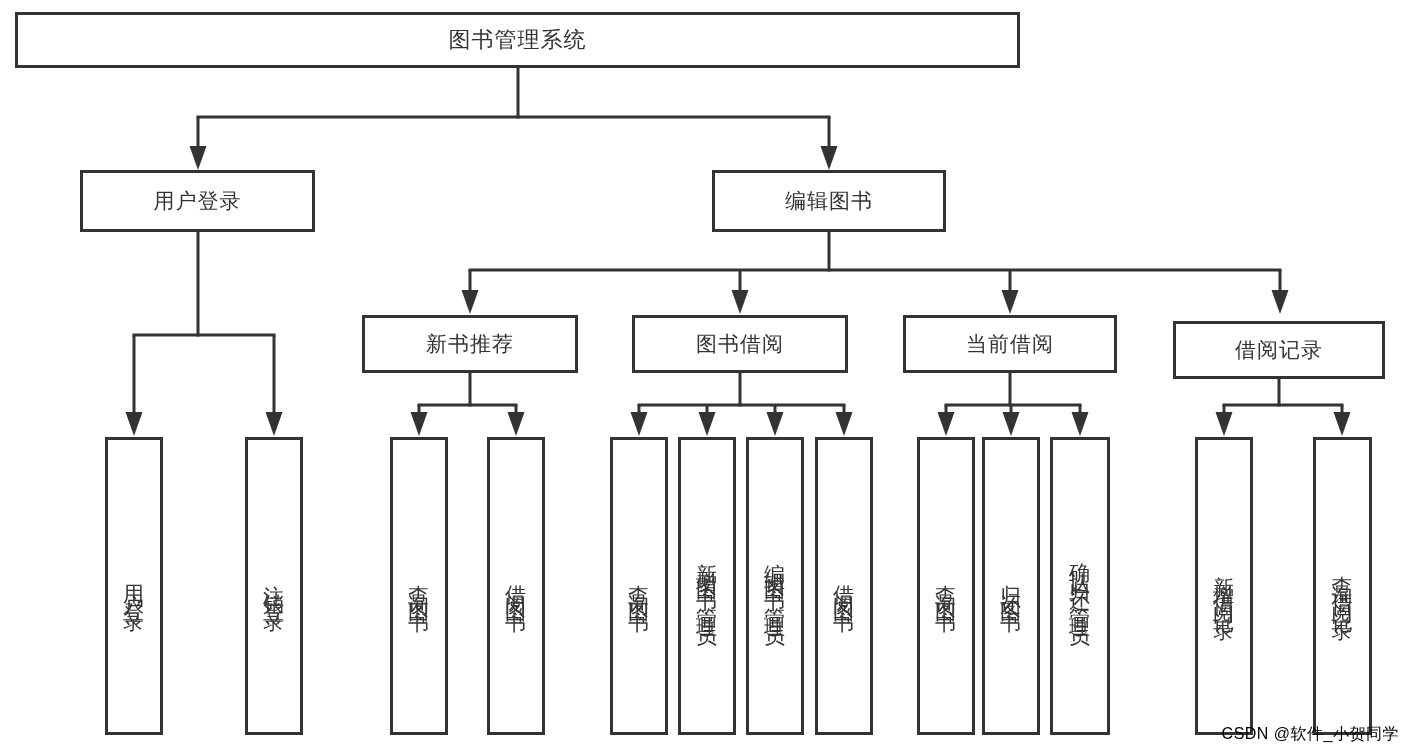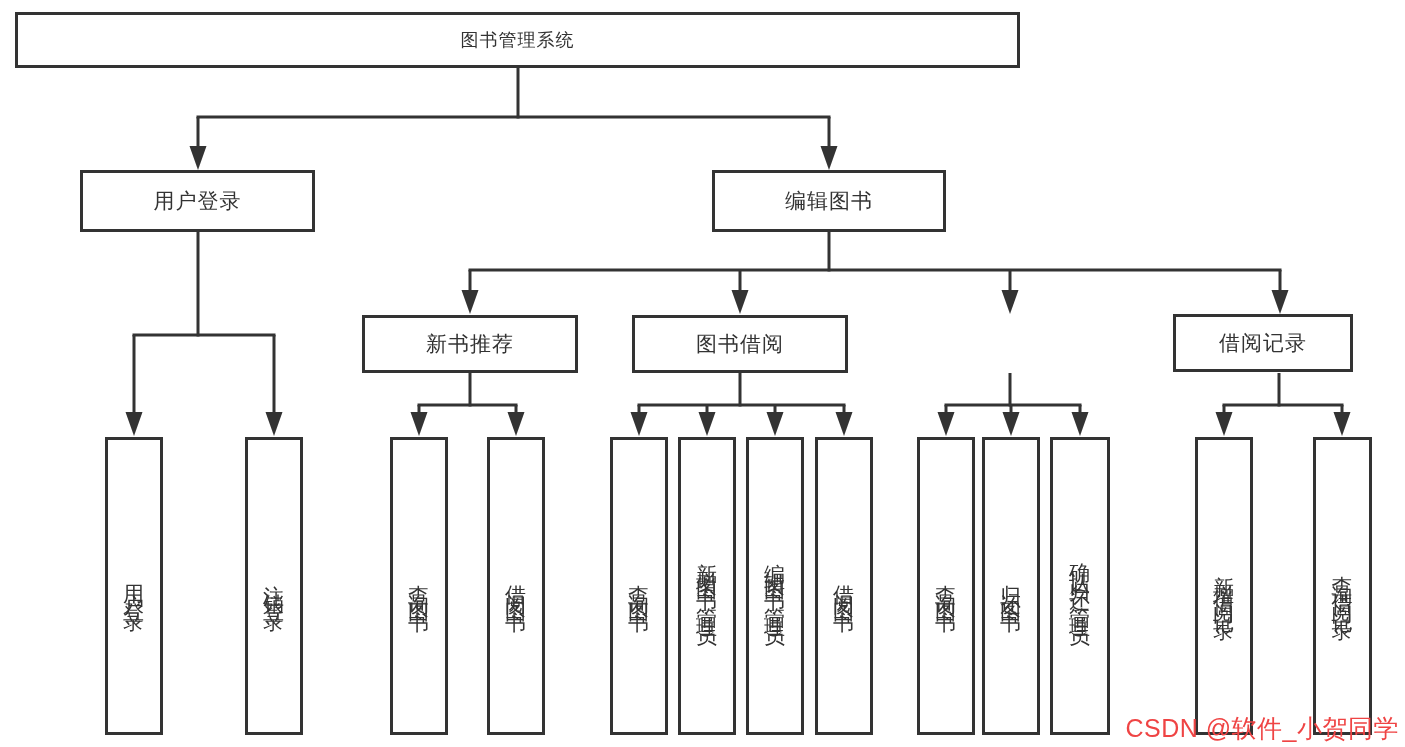--- a/index.html
+++ b/index.html
@@ -23,35 +23,35 @@
     position: absolute;
     box-sizing: border-box;
     border: 3px solid #333333;
     background: #ffffff;
     display: flex;
     align-items: center;
     justify-content: center;
     text-align: center;
   }
   .node span { letter-spacing: 1px; }
-  .root-label { font-size: 18px; }
+  .root-label { font-size: 22px; }
   .branch-label { font-size: 21px; }
   .leaf .vtext {
     writing-mode: vertical-rl;
     text-orientation: mixed;
     font-size: 21px;
     letter-spacing: 9px;
     line-height: 1.1;
   }
   .watermark {
     position: absolute;
     right: 6px;
     bottom: 2px;
-    font-size: 25px;
-    color: #ef4444;
+    font-size: 16px;
+    color: #000000;
     letter-spacing: 0.5px;
     z-index: 10;
     white-space: nowrap;
   }
 </style>
 </head>
 <body>
 
 <div class="stage">
 
@@ -127,21 +127,24 @@
   <div class="node" style="left:712px; top:170px; width:234px; height:62px">
     <span class="branch-label">编辑图书</span>
   </div>
 
   <div class="node" style="left:632px; top:315px; width:216px; height:58px">
     <span class="branch-label">图书借阅</span>
   </div>
   <div class="node" style="left:362px; top:315px; width:216px; height:58px">
     <span class="branch-label">新书推荐</span>
   </div>
-  <div class="node" style="left:1173px; top:314px; width:180px; height:58px">
+  <div class="node" style="left:903px; top:315px; width:214px; height:58px">
+    <span class="branch-label">当前借阅</span>
+  </div>
+  <div class="node" style="left:1173px; top:321px; width:212px; height:58px">
     <span class="branch-label">借阅记录</span>
   </div>
 
   <div class="node leaf" style="left:105px; top:437px; width:58px; height:298px">
     <span class="vtext">用户登录</span>
   </div>
   <div class="node leaf" style="left:245px; top:437px; width:58px; height:298px">
     <span class="vtext">注销登录</span>
   </div>
 

